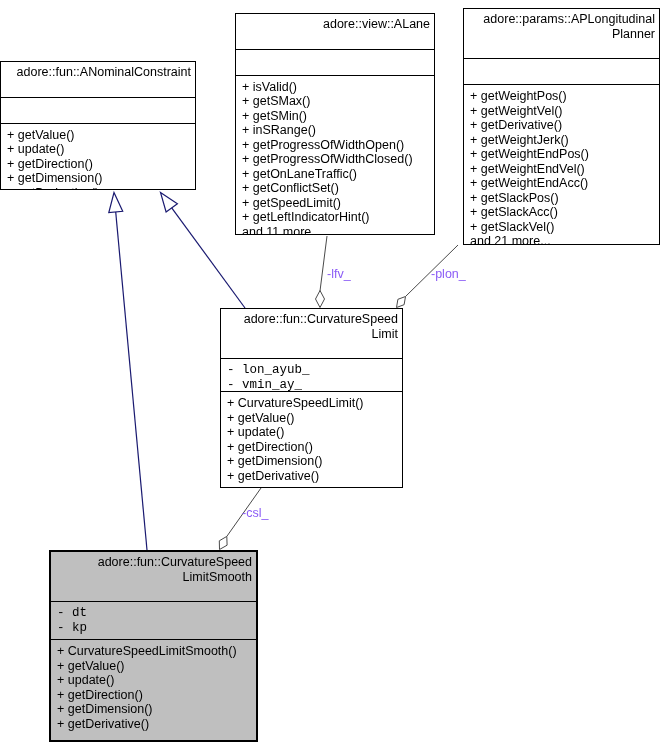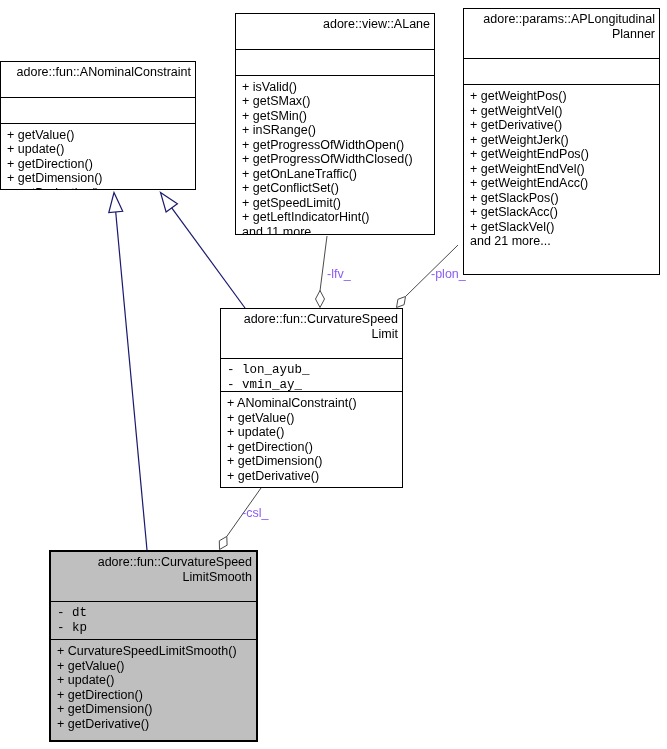--- a/index.html
+++ b/index.html
@@ -81,21 +81,21 @@
     white-space: normal;
   }
   .edge-label {
     position: absolute;
     color: #8b5cf6;
     white-space: nowrap;
   }
   
   #box-anominalconstraint { left: 0;  top: 61px;  width: 196px; height: 129px; }
   #box-alane              { left: 235px; top: 13px;  width: 200px; height: 222px; }
-  #box-aplanner           { left: 463px; top: 8px;   width: 197px; height: 267px; }
+  #box-aplanner           { left: 463px; top: 8px;   width: 197px; height: 237px; }
   #box-csl                { left: 220px; top: 308px; width: 183px; height: 180px; }
   #box-cslsmooth          { left: 49px;  top: 550px; width: 209px; height: 192px; }
   #label-lfv  { left: 327px; top: 267px; }
   #label-plon { left: 431px; top: 267px; }
   #label-csl  { left: 242px; top: 506px; text-align: right; }
 </style>
 </head>
 <body>
 
 <div id="canvas">
@@ -176,21 +176,21 @@
   <div id="box-csl" class="uml-box">
     <div class="uml-title">
         <div class="line">adore::fun::CurvatureSpeed</div>
         <div class="line">Limit</div>
       </div>
     <div class="uml-attrs">
         <div class="line">- lon_ayub_</div>
         <div class="line">- vmin_ay_</div>
       </div>
     <div class="uml-methods">
-        <div class="line">+ ANominalConstraint()</div>
+        <div class="line">+ CurvatureSpeedLimit()</div>
         <div class="line">+ getValue()</div>
         <div class="line">+ update()</div>
         <div class="line">+ getDirection()</div>
         <div class="line">+ getDimension()</div>
         <div class="line">+ getDerivative()</div>
       </div>
   </div>
 
   <div id="box-cslsmooth" class="uml-box highlight">
     <div class="uml-title">

